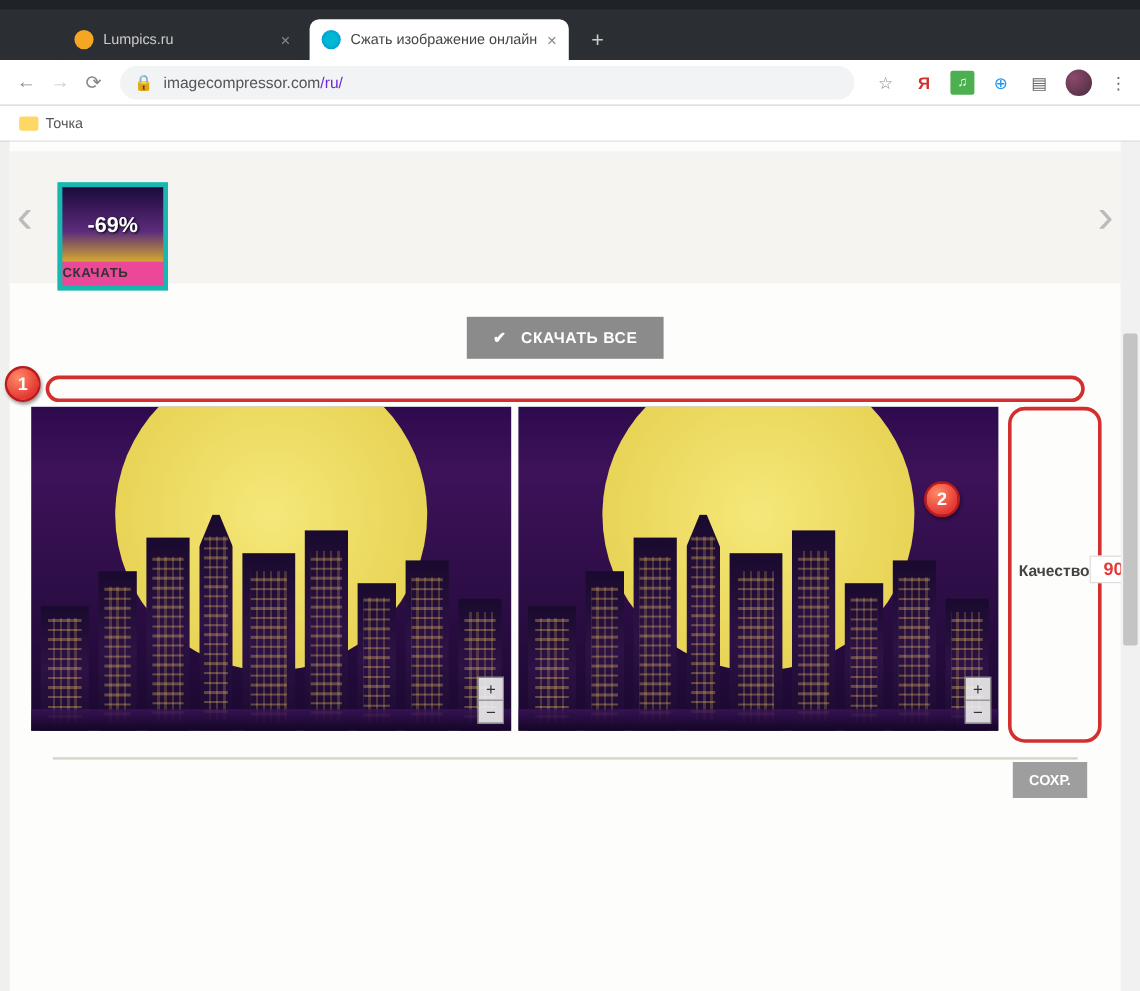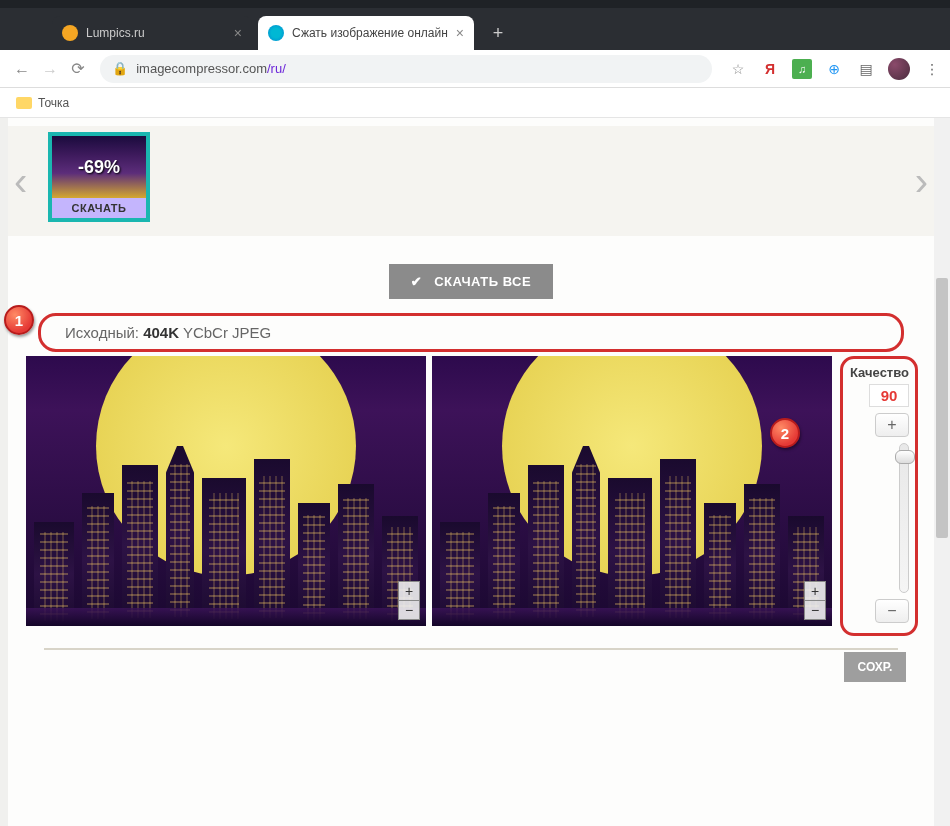--- a/index.html
+++ b/index.html
@@ -43,24 +43,24 @@
 
   
   .page-wrap { background: #f0f0ee; position: relative; height: 708px; }
   .page-scroll { background: #fdfdfc; margin: 0 16px 0 8px; position: relative; height: 100%; padding-top: 4px; }
 
   
   .thumb-row { position: relative; height: 110px; background: #f5f4f0; margin: 4px 0; padding: 6px 40px; }
   .chevron { position: absolute; top: 50%; transform: translateY(-50%); font-size: 40px; color: #bbb; user-select: none; }
   .chevron.left { left: 6px; }
   .chevron.right { right: 6px; }
-  .thumb-card { width: 102px; border: 4px solid #1ab6b0; background: #1ab6b0; position: relative; }
+  .thumb-card { width: 92px; border: 4px solid #1ab6b0; background: #1ab6b0; position: relative; margin-top: 20px; }
   .thumb-img { height: 62px; background: linear-gradient(180deg, #1a0b3d 0%, #3d1a5c 30%, #5c2d7a 60%, #d4a82f 100%); position: relative; display: flex; align-items: center; justify-content: center; }
   .thumb-pct { color: #fff; font-weight: bold; font-size: 18px; text-shadow: 1px 1px 2px #000; }
-  .thumb-dl { background: #c4b5fd; text-align: center; font-size: 11px; font-weight: bold; padding: 4px 0; color: #333; letter-spacing: 0.5px; }
+  .thumb-dl { background: #ec4899; font-size: 11px; font-weight: bold; padding: 4px 0; color: #333; letter-spacing: 0.5px; }
 
   
   .dl-all-row { text-align: center; padding: 24px 0 14px 0; }
   .dl-all { display: inline-flex; align-items: center; background: #8b8b8b; color: #fff; font-size: 13px; font-weight: bold; padding: 10px 22px; border: none; letter-spacing: 0.5px; }
   .dl-all .check { margin-right: 12px; }
 
   
   .compare-wrap { position: relative; padding: 0 18px; }
   .info-bar { display: flex; justify-content: space-between; padding: 8px 24px; font-size: 15px; color: #666; border: 3px solid #d32f2f; border-radius: 18px; margin: 0 12px 4px 12px; position: relative; }
   .info-bar b { color: #333; font-weight: bold; }
@@ -85,21 +85,21 @@
   .windows { position: absolute; inset: 10% 15% 5% 15%; background-image:
     repeating-linear-gradient(0deg, transparent 0, transparent 6px, rgba(255,210,100,0.3) 6px, rgba(255,210,100,0.3) 8px),
     repeating-linear-gradient(90deg, transparent 0, transparent 4px, rgba(255,210,100,0.2) 4px, rgba(255,210,100,0.2) 6px);
   }
   .reflection { position: absolute; bottom: 0; left: 0; right: 0; height: 18px; background: linear-gradient(180deg, rgba(60,20,90,0.8), rgba(20,5,40,1)); }
   .zoom-ctrl { position: absolute; bottom: 6px; right: 6px; width: 22px; background: rgba(240,240,240,0.9); border: 1px solid #888; font-size: 14px; text-align: center; color: #333; }
   .zoom-ctrl div { border-bottom: 1px solid #888; line-height: 18px; cursor: pointer; }
   .zoom-ctrl div:last-child { border-bottom: none; }
 
   
-  .quality-panel { position: absolute; top: 0; right: -2px; width: 78px; border: 3px solid #d32f2f; border-radius: 14px; padding: 6px 6px 10px 6px; background: #fdfdfc; text-align: center; height: 280px; display:flex; flex-direction:column; align-items:flex-end; }
+  .quality-panel { position: absolute; top: 0; right: -2px; width: 78px; border: 3px solid #d32f2f; border-radius: 14px; padding: 6px 6px 10px 6px; background: #fdfdfc; text-align: center; height: 280px; display:flex; flex-direction:row; align-items:center; }
   .quality-title { font-size: 13px; font-weight: bold; color: #444; margin-bottom: 4px; }
   .quality-val { width: 40px; border: 1px solid #ddd; color: #e53935; font-weight: bold; font-size: 15px; text-align: center; padding: 2px 0; background:#fff; margin-bottom: 6px; }
   .q-btn { width: 34px; height: 24px; border: 1px solid #ccc; background: linear-gradient(#fff,#eee); border-radius: 4px; font-size: 16px; color: #666; display:flex; align-items:center; justify-content:center; cursor:pointer; }
   .slider-track { flex:1; width: 10px; background: linear-gradient(#e8e8e8,#f5f5f5); border:1px solid #ccc; border-radius: 5px; margin: 6px 0; position: relative; }
   .slider-thumb { position: absolute; top: 6px; left: -5px; width: 20px; height: 14px; background: linear-gradient(#fff,#ddd); border:1px solid #aaa; border-radius: 6px; }
 
   .save-btn { position: absolute; right: 10px; top: 296px; width: 62px; padding: 8px 0; background: #9e9e9e; color: #fff; font-size: 12px; font-weight: bold; text-align: center; border:none; }
 
   
   .divider { height: 2px; background: #d8d4c8; margin: 22px 18px 0 18px; }
@@ -179,25 +179,20 @@
       <button class="dl-all">
         <span class="check">✔</span>
         <span>СКАЧАТЬ ВСЕ</span>
       </button>
     </div>
 
     <div class="compare-wrap">
       <div class="marker m1">1</div>
 
       <div class="info-bar">
-        <div>
-          <span>Исходный:</span>
-          <b>404K</b>
-          <span>YCbCr JPEG</span>
-        </div>
       </div>
 
       <div style="position:relative;">
         <div class="images-row" style="margin-right:84px;">
           <div class="img-panel">
             <div class="moon"></div>
             <div class="skyline">
               <div class="building b1">
                   <div class="windows"></div>
                 </div>

